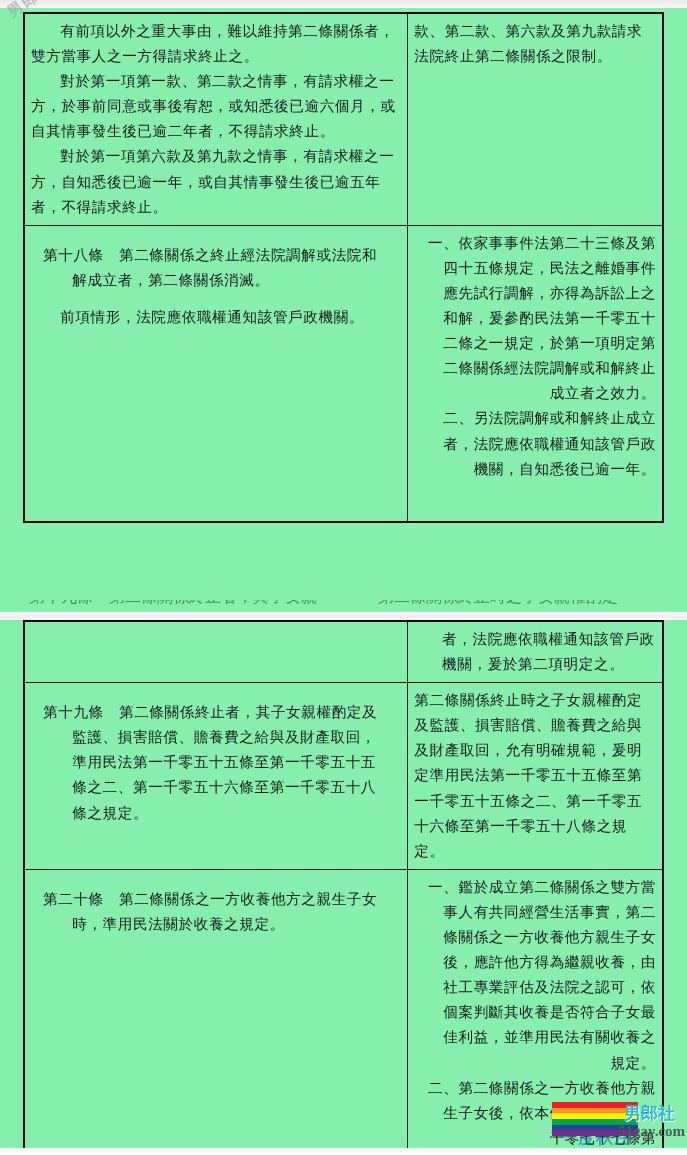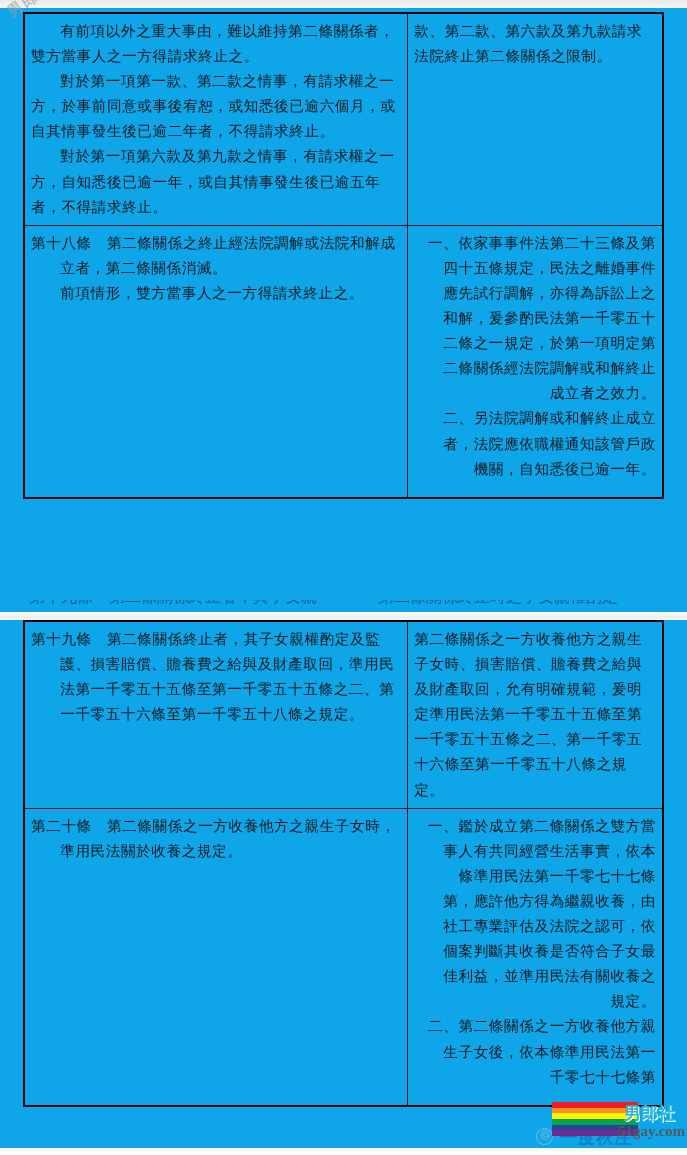--- a/index.html
+++ b/index.html
@@ -13,21 +13,21 @@
     position: relative;
     width: 687px; height: 1155px;
     background: #fdfdfd;
     overflow: hidden;
   }
 
   
   .scan-block {
     position: absolute;
     left: 0; right: 0;
-    background: #0ea5e9;
+    background: #86efac;
   }
   .scan-block.top    { top: 8px;   height: 612px; }
   .scan-block.bottom { top: 620px; height: 528px; }
 
   .page-shadow-top {
     position:absolute; left:0; right:0; top:0; height:8px;
     background: linear-gradient(to bottom,#e9e9ea,#f7f7f7);
   }
   .page-shadow-mid {
     position:absolute; left:0; right:0; top:612px; height:9px;
@@ -65,21 +65,21 @@
   
   table.law { border: 2.4px solid #050505; }
   table.law td.edge-l { border-left: 2.4px solid #050505; }
   table.law td.edge-r { border-right: 2.4px solid #050505; }
   tr.row-first td { border-top: 2.4px solid #050505; }
   tr.row-last  td { border-bottom: 2.4px solid #050505; }
 
   
   p.para       { text-indent: 2em; margin: 0; }
   p.para0      { text-indent: 0;   margin: 0; }
-  p.hang       { margin: 0; padding-left: 2em; text-indent: -2em; }
+  p.hang       { margin: 12px; padding-left: 2em; text-indent: -2em; }
   p.hang2      { margin: 0; padding-left: 1.9em; text-indent: -1.9em; }
   p.item       { margin: 0; padding-left: 1.9em; text-indent: -1.9em; text-align: right; }
   .spacer-18 { display:block; height: 186px; }
   .spacer-20 { display:block; height: 236px; }
 
   
   .clip-row {
     position: absolute;
     left: 23px; width: 641px;
     height: 16px;
@@ -166,21 +166,21 @@
           <p class="para">對於第一項第六款及第九款之情事，有請求權之一方，自知悉後已逾一年，或自其情事發生後已逾五年者，不得請求終止。</p>
         </td>
         <td class="col-r edge-r">
           <p class="para0">款、第二款、第六款及第九款請求法院終止第二條關係之限制。</p>
         </td>
       </tr>
 
       <tr>
         <td class="col-l edge-l">
           <p class="hang">第十八條　第二條關係之終止經法院調解或法院和解成立者，第二條關係消滅。</p>
-          <p class="para">前項情形，雙方當事人之一方得請求終止之。</p>
+          <p class="para">前項情形，法院應依職權通知該管戶政機關。</p>
           <span class="spacer-18"></span>
         </td>
         <td class="col-r edge-r">
           <p class="item">一、依家事事件法第二十三條及第四十五條規定，民法之離婚事件應先試行調解，亦得為訴訟上之和解，爰參酌民法第一千零五十二條之一規定，於第一項明定第二條關係經法院調解或和解終止成立者之效力。</p>
           <p class="item">二、另法院調解或和解終止成立者，法院應依職權通知該管戶政機關，自知悉後已逾一年。</p>
         </td>
       </tr>
     </tbody>
       </table>
 
@@ -188,37 +188,45 @@
       <span class="cl">第十九條　第二條關係終止者，其子女親</span>
       <span class="cr">第二條關係終止時之子女親權酌定</span>
     </div>
   </div>
 
   <div class="page-shadow-mid"></div>
 
   <div class="scan-block bottom">
     <table class="law t-bottom">
       <tbody>
+          <tr class="row-first">
+        <td class="col-l edge-l">
+          <p class="para0">&nbsp;</p>
+        </td>
+        <td class="col-r edge-r">
+          <p class="hang2" style="padding-left:1.9em;text-indent:0;">者，法院應依職權通知該管戶政機關，爰於第二項明定之。</p>
+        </td>
+      </tr>
 
       <tr>
         <td class="col-l edge-l">
           <p class="hang">第十九條　第二條關係終止者，其子女親權酌定及監護、損害賠償、贍養費之給與及財產取回，準用民法第一千零五十五條至第一千零五十五條之二、第一千零五十六條至第一千零五十八條之規定。</p>
         </td>
         <td class="col-r edge-r">
-          <p class="para0">第二條關係之一方收養他方之親生子女時、損害賠償、贍養費之給與及財產取回，允有明確規範，爰明定準用民法第一千零五十五條至第一千零五十五條之二、第一千零五十六條至第一千零五十八條之規定。</p>
+          <p class="para0">第二條關係終止時之子女親權酌定及監護、損害賠償、贍養費之給與及財產取回，允有明確規範，爰明定準用民法第一千零五十五條至第一千零五十五條之二、第一千零五十六條至第一千零五十八條之規定。</p>
         </td>
       </tr>
 
       <tr class="row-last">
         <td class="col-l edge-l">
           <p class="hang">第二十條　第二條關係之一方收養他方之親生子女時，準用民法關於收養之規定。</p>
           <span class="spacer-20"></span>
         </td>
         <td class="col-r edge-r">
-          <p class="item">一、鑑於成立第二條關係之雙方當事人有共同經營生活事實，依本條準用民法第一千零七十七條第，應許他方得為繼親收養，由社工專業評估及法院之認可，依個案判斷其收養是否符合子女最佳利益，並準用民法有關收養之規定。</p>
+          <p class="item">一、鑑於成立第二條關係之雙方當事人有共同經營生活事實，第二條關係之一方收養他方親生子女後，應許他方得為繼親收養，由社工專業評估及法院之認可，依個案判斷其收養是否符合子女最佳利益，並準用民法有關收養之規定。</p>
           <p class="item">二、第二條關係之一方收養他方親生子女後，依本條準用民法第一千零七十七條第</p>
         </td>
       </tr>
     </tbody>
       </table>
   </div>
 
   <div class="page-shadow-bot"></div>
 
   <div class="wm-corner">男郎社</div>

